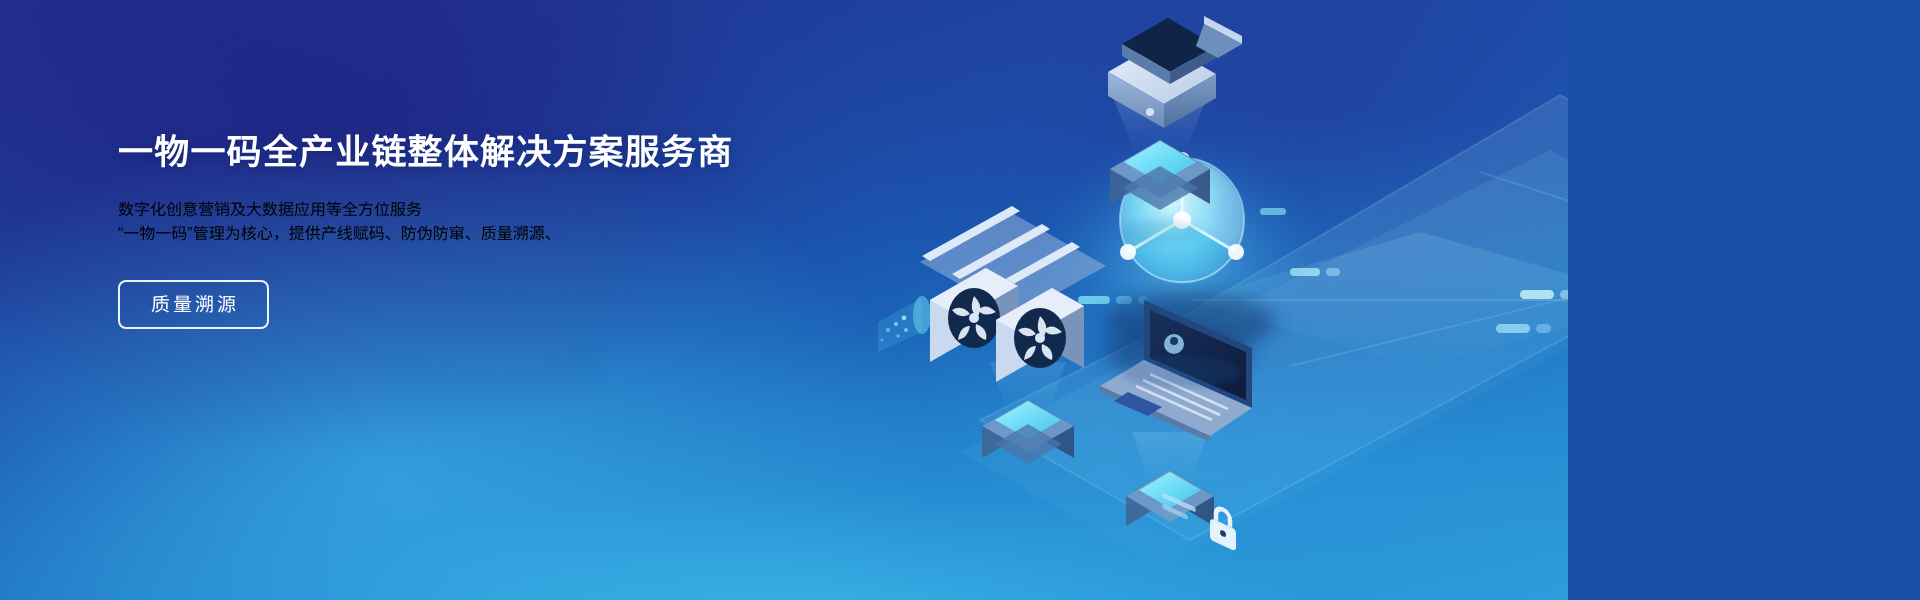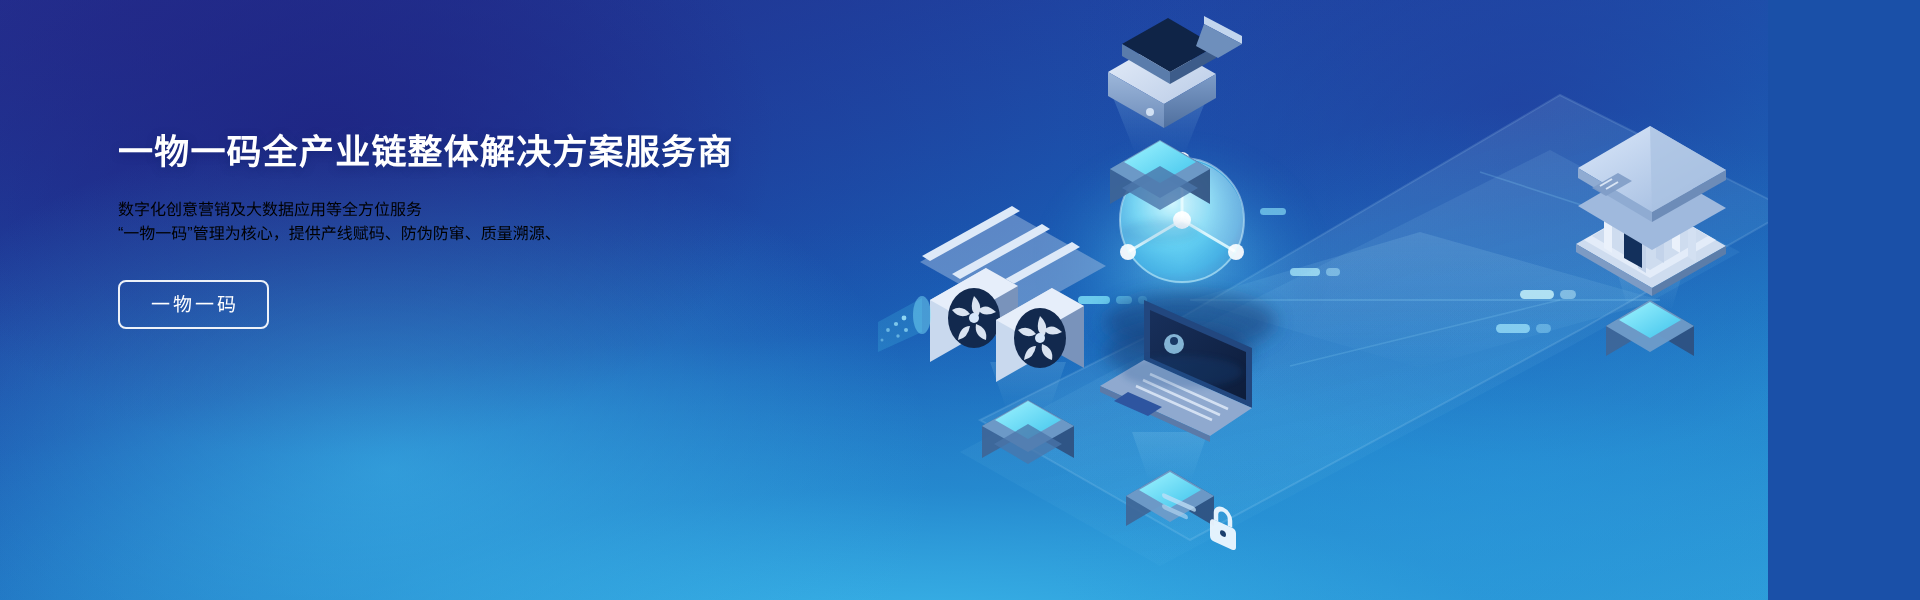--- a/index.html
+++ b/index.html
@@ -3,21 +3,21 @@
 <meta charset="utf-8">
 <title>Banner</title>
 <style>
   html,body{margin:0;padding:0;}
   body{
     width:1920px;height:600px;overflow:hidden;
     font-family:"Liberation Sans","DejaVu Sans",sans-serif;
     background:#1a50a8;
   }
   .banner{
-    position:relative;width:1768px;height:600px;overflow:hidden;
+    position:relative;width:1568px;height:600px;overflow:hidden;
     background:
       radial-gradient(120% 95% at 52% 108%, rgba(60,185,235,0.95) 0%, rgba(42,150,215,0.55) 28%, rgba(32,110,190,0.12) 55%, rgba(0,0,0,0) 75%),
       radial-gradient(95% 120% at 8% 2%, rgba(36,44,140,0.92) 0%, rgba(30,52,145,0.55) 32%, rgba(26,70,160,0.08) 62%, rgba(0,0,0,0) 80%),
       linear-gradient(166deg,#26308f 0%,#1f46a4 26%,#1a5cb4 50%,#1f7bc6 72%,#31a6dd 100%);
   }
   
   .glow-tl{position:absolute;left:-120px;top:-180px;width:900px;height:640px;
     background:radial-gradient(ellipse at center, rgba(30,36,130,0.85) 0%, rgba(30,36,130,0) 70%);}
   .glow-bl{position:absolute;left:-160px;bottom:-220px;width:1100px;height:700px;
     background:radial-gradient(ellipse at center, rgba(64,190,238,0.55) 0%, rgba(64,190,238,0) 70%);}
@@ -62,21 +62,21 @@
   <div class="copy">
     <h1 class="headline">一物一码全产业链整体解决方案服务商</h1>
 
     <p class="sub">
       </p>
       <div>数字化创意营销及大数据应用等全方位服务</div>
       <div>“一物一码”管理为核心，提供产线赋码、防伪防窜、质量溯源、</div>
     <p></p>
 
     <div class="cta-wrap">
-      <button class="cta">一物一码</button>
+      <button class="cta">质量溯源</button>
     </div>
   </div>
 
   <div class="illus">
     <svg viewBox="0 0 1060 600" xmlns="http://www.w3.org/2000/svg" aria-hidden="true">
       <defs>
         <linearGradient id="plate" x1="0" y1="0" x2="0.6" y2="1">
           <stop offset="0%" stop-color="#ffffff" stop-opacity="0.17"></stop>
           <stop offset="55%" stop-color="#8fd4f2" stop-opacity="0.13"></stop>
           <stop offset="100%" stop-color="#57c4ee" stop-opacity="0.08"></stop>

